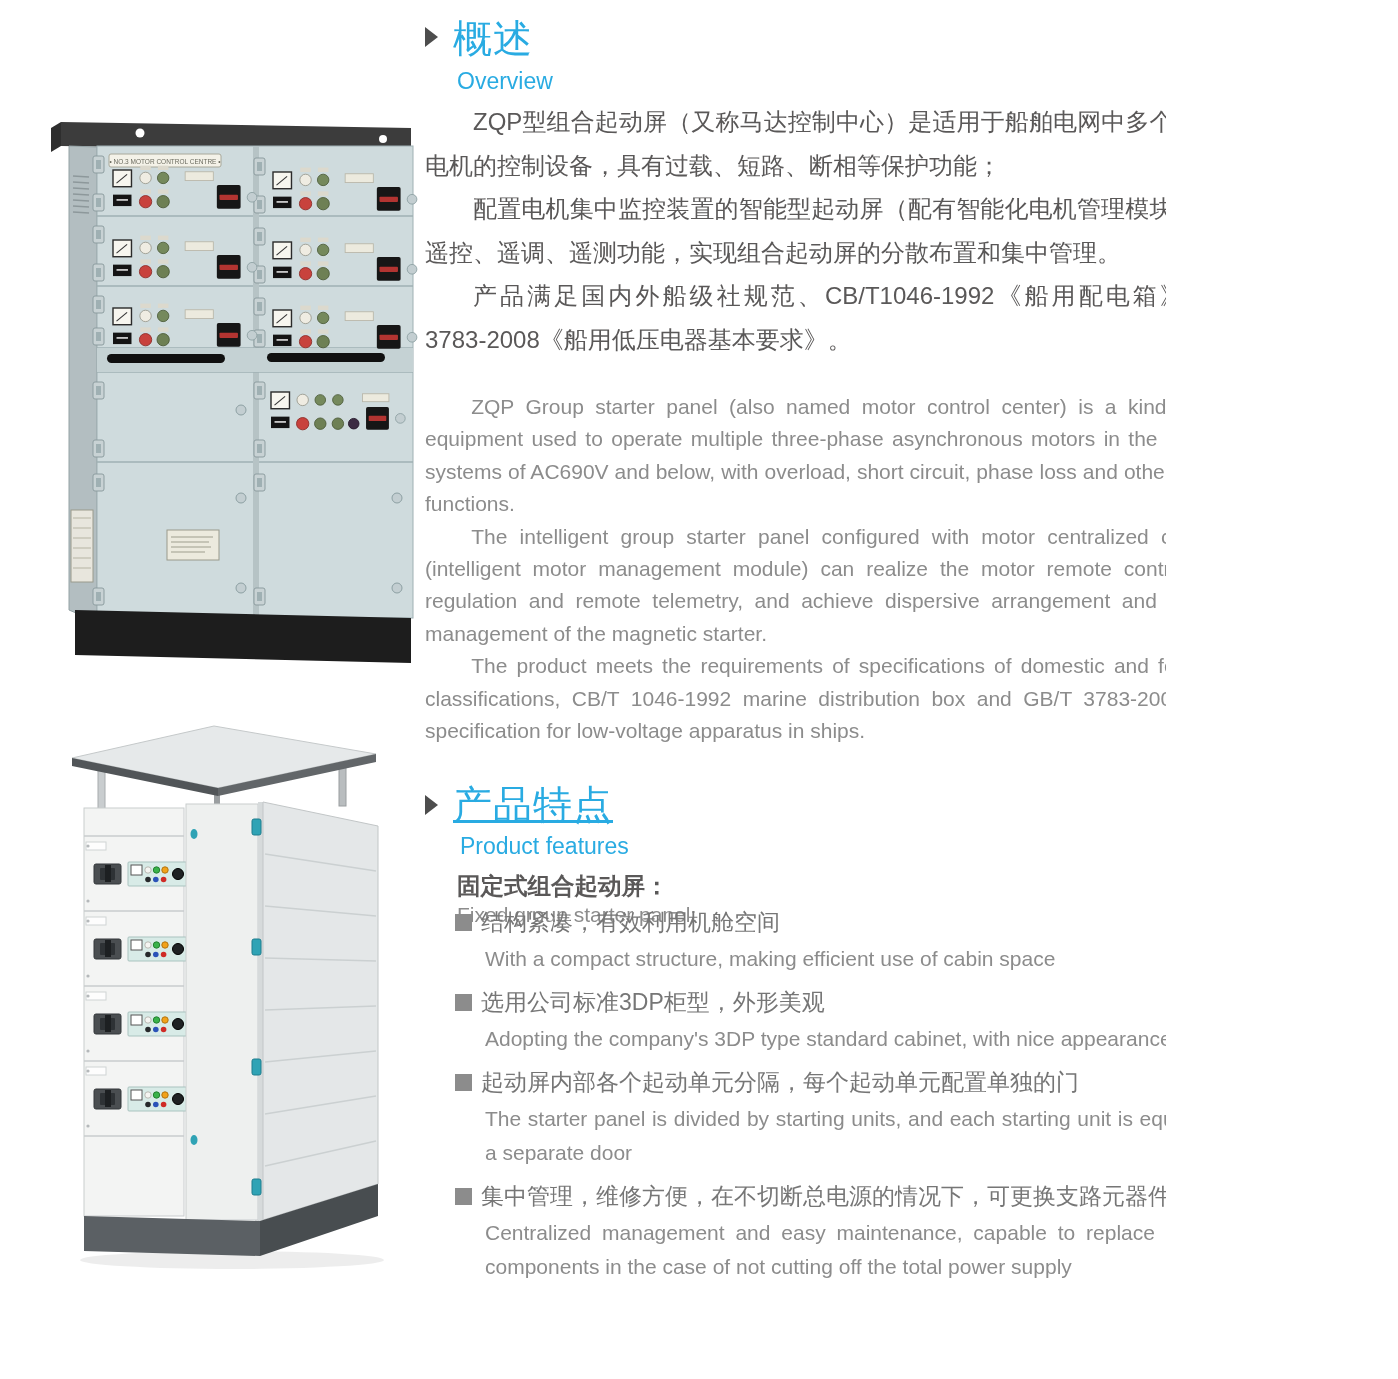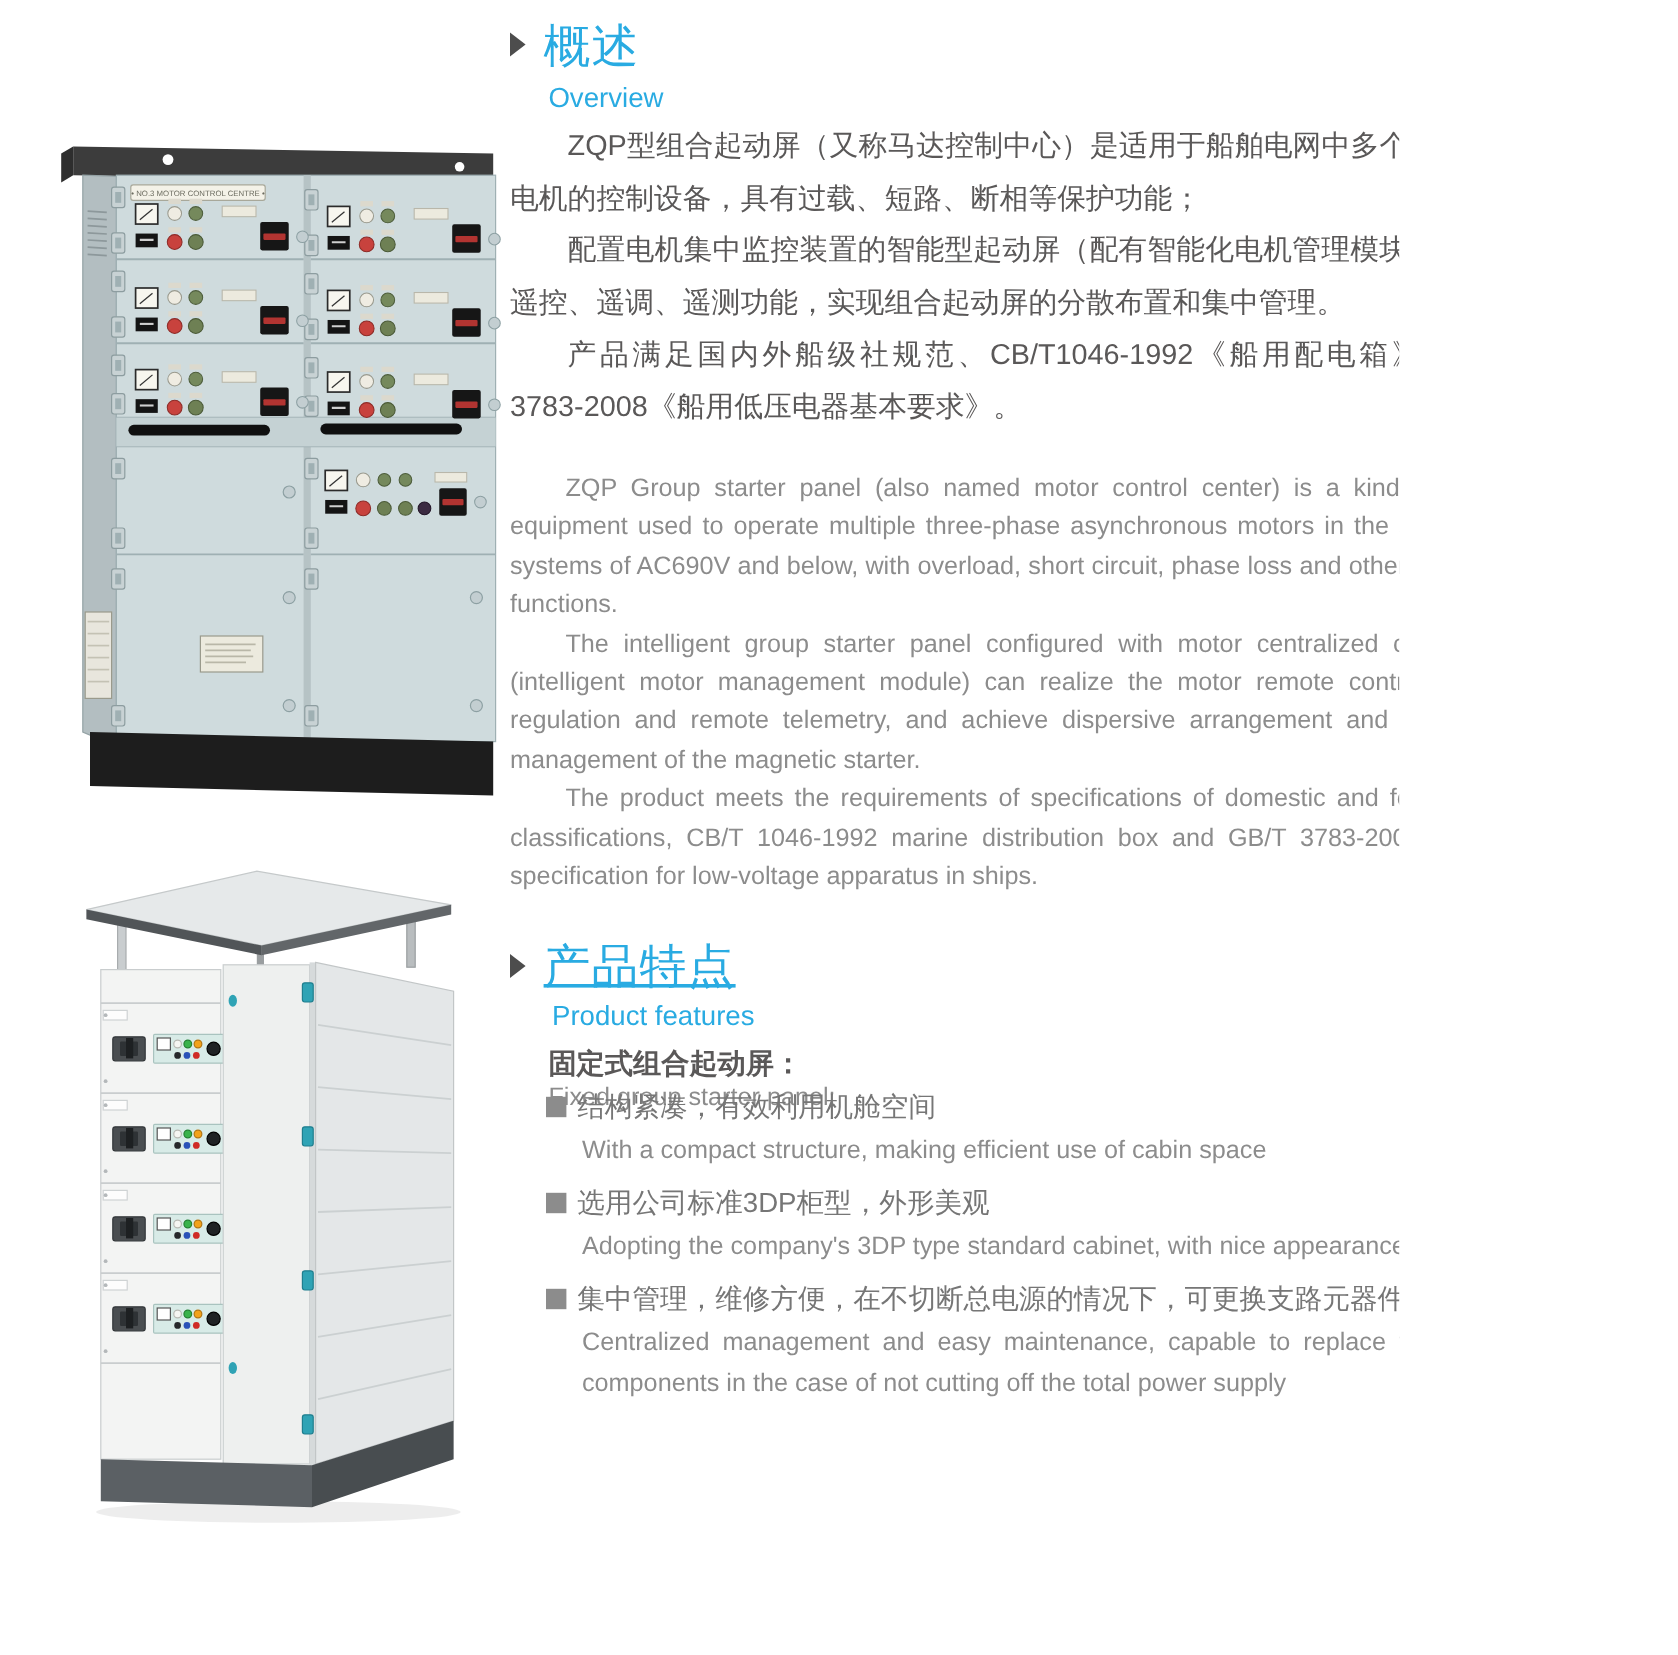--- a/index.html
+++ b/index.html
@@ -275,18 +275,22 @@
   <div id="feat-list">
     <div class="feat-item">
       <div class="feat-zh"><span class="sq"></span><span>结构紧凑，有效利用机舱空间</span></div>
       <p class="feat-en">With a compact structure, making efficient use of cabin space</p>
     </div>
     <div class="feat-item">
       <div class="feat-zh"><span class="sq"></span><span>选用公司标准3DP柜型，外形美观</span></div>
       <p class="feat-en">Adopting the company's 3DP type standard cabinet, with nice appearance</p>
     </div>
     <div class="feat-item">
+      <div class="feat-zh"><span class="sq"></span><span>起动屏内部各个起动单元分隔，每个起动单元配置单独的门</span></div>
+      <p class="feat-en">The starter panel is divided by starting units, and each starting unit is equipped with a separate door</p>
+    </div>
+    <div class="feat-item">
       <div class="feat-zh"><span class="sq"></span><span>集中管理，维修方便，在不切断总电源的情况下，可更换支路元器件</span></div>
       <p class="feat-en">Centralized management and easy maintenance, capable to replace the branch components in the case of not cutting off the total power supply</p>
     </div>
   </div>
 
 </div>
 
 </body></html>

